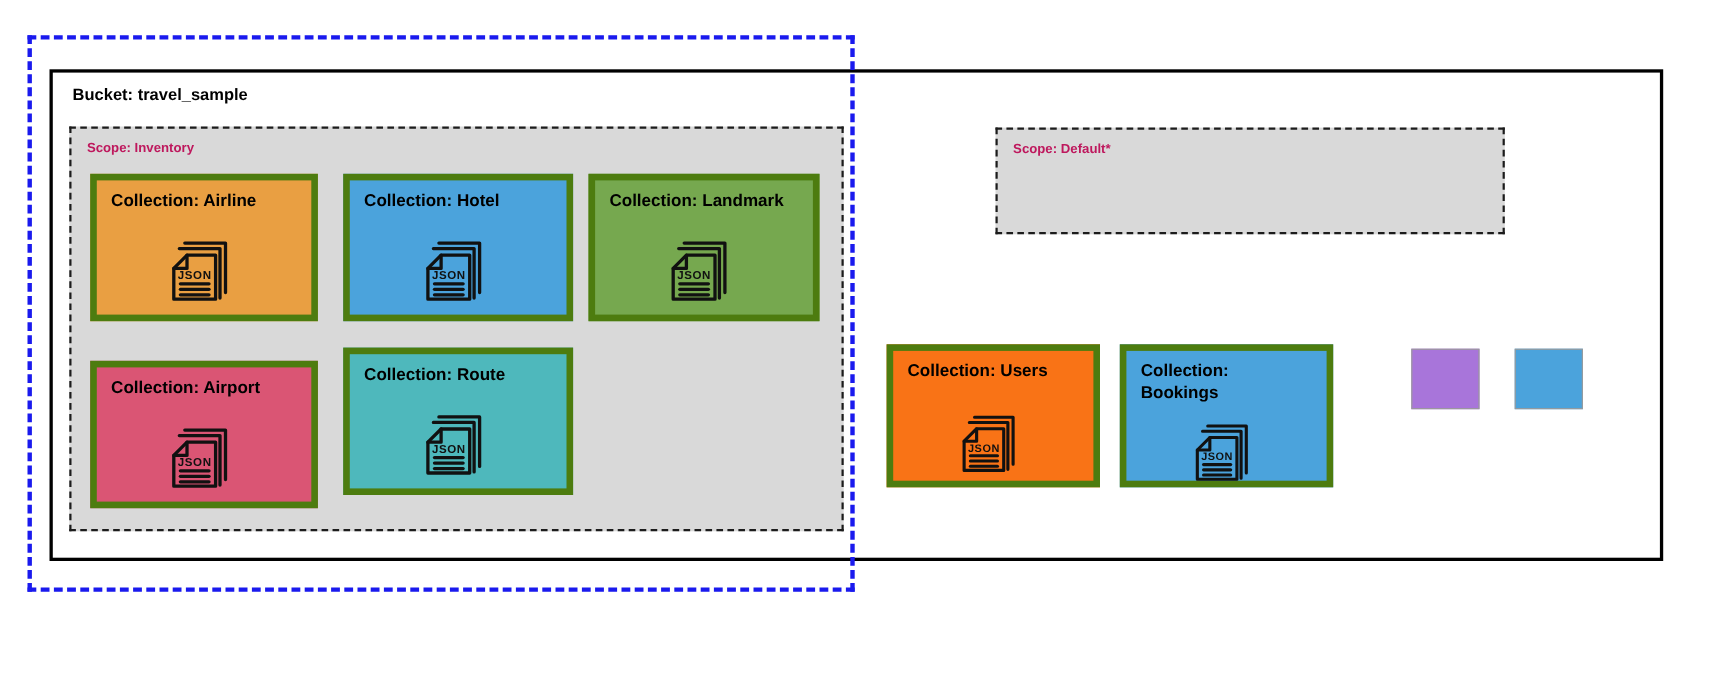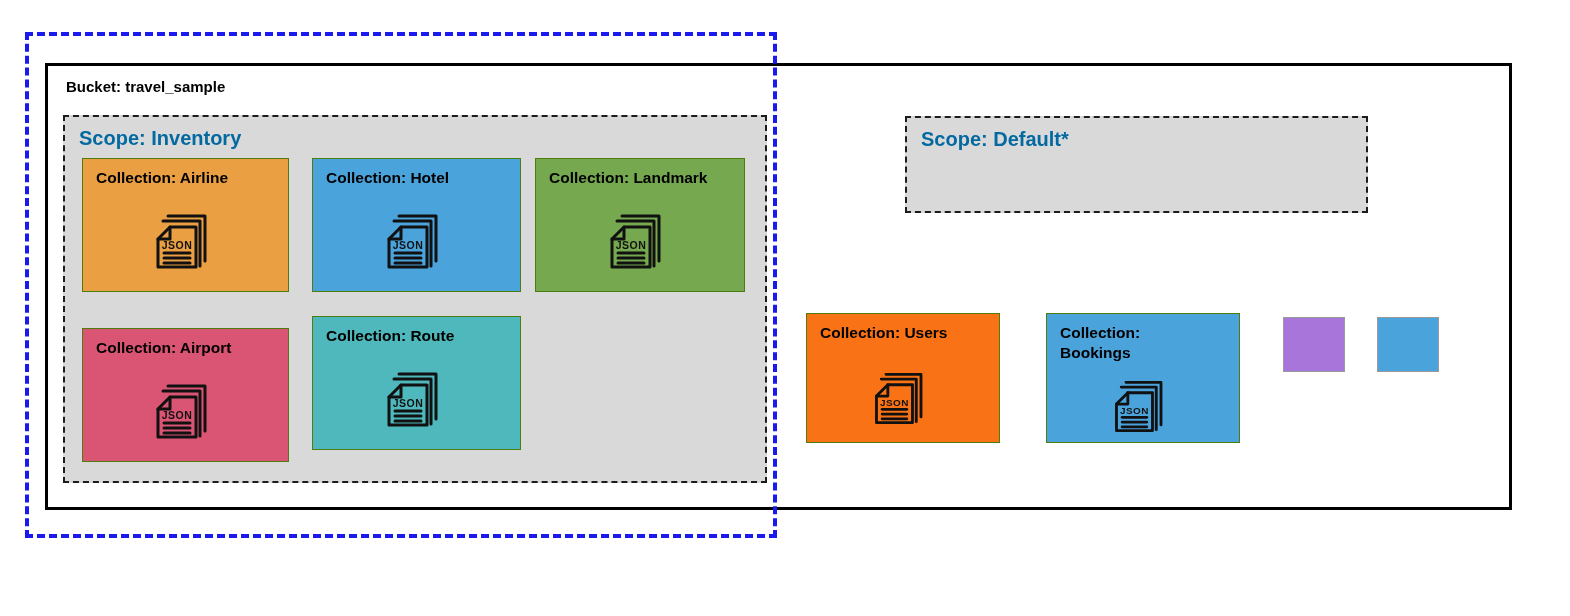--- a/index.html
+++ b/index.html
@@ -62,35 +62,35 @@
     position: absolute;
     background: #d9d9d9;
     border: 2px dashed #1c1c1c;
     box-sizing: border-box;
     z-index: 3;
   }
   .scope-title {
     position: absolute;
     left: 14px;
     top: 10px;
-    font-size: 20px;
+    font-size: 12px;
     font-weight: bold;
-    color: #0369a1;
+    color: #be185d;
     white-space: nowrap;
   }
 
   .scope-inventory   { left: 63px;  top: 115px; width: 704px; height: 368px; }
   .scope-default     { left: 905px; top: 116px; width: 463px; height: 97px;  }
   .scope-tenant1     { left: 791px; top: 237px; width: 444px; height: 240px; }
   .scope-tenant2     { left: 1250px;top: 237px; width: 226px; height: 240px; }
 
   
   .collection {
     position: absolute;
-    border: 1px solid #4d7c0f;
+    border: 6px solid #4d7c0f;
     box-sizing: border-box;
     z-index: 4;
   }
   .collection-label {
     position: absolute;
     left: 13px;
     top: 9px;
     font-size: 15.5px;
     font-weight: bold;
     color: #000000;
@@ -105,21 +105,21 @@
 
   
   .c-airline  { left: 82px;  top: 158px; width: 207px; height: 134px; }
   .c-hotel    { left: 312px; top: 158px; width: 209px; height: 134px; }
   .c-landmark { left: 535px; top: 158px; width: 210px; height: 134px; }
   
   .c-airport  { left: 82px;  top: 316px; width: 207px; height: 134px; margin-top: 12px; }
   .c-route    { left: 312px; top: 316px; width: 209px; height: 134px; }
   
   .c-users    { left: 806px; top: 313px; width: 194px; height: 130px; }
-  .c-bookings { left: 1046px;top: 313px; width: 194px; height: 130px; }
+  .c-bookings { left: 1018px;top: 313px; width: 194px; height: 130px; }
 
   
   .swatch {
     position: absolute;
     border: 1px solid #9a9a9a;
     box-sizing: border-box;
     z-index: 4;
   }
   .s-one { left: 1283px; top: 317px; width: 62px; height: 55px; }
   .s-two { left: 1377px; top: 317px; width: 62px; height: 55px; }

